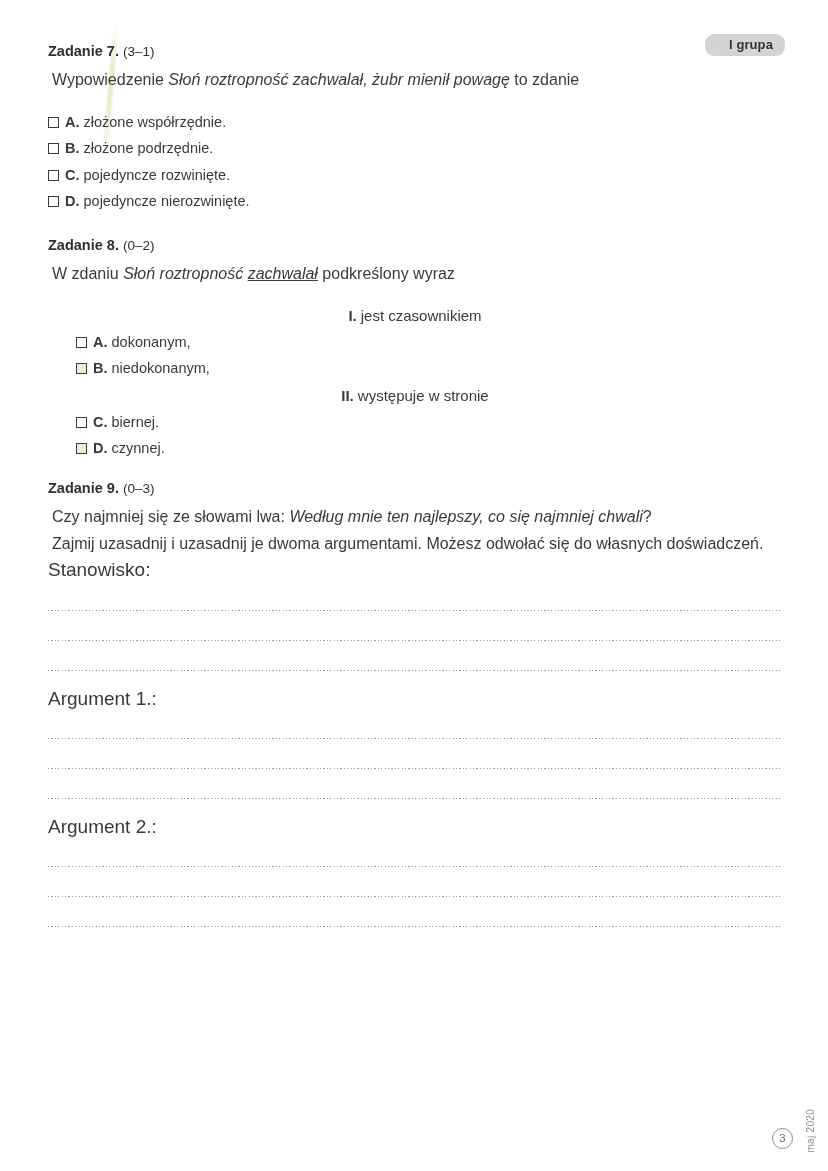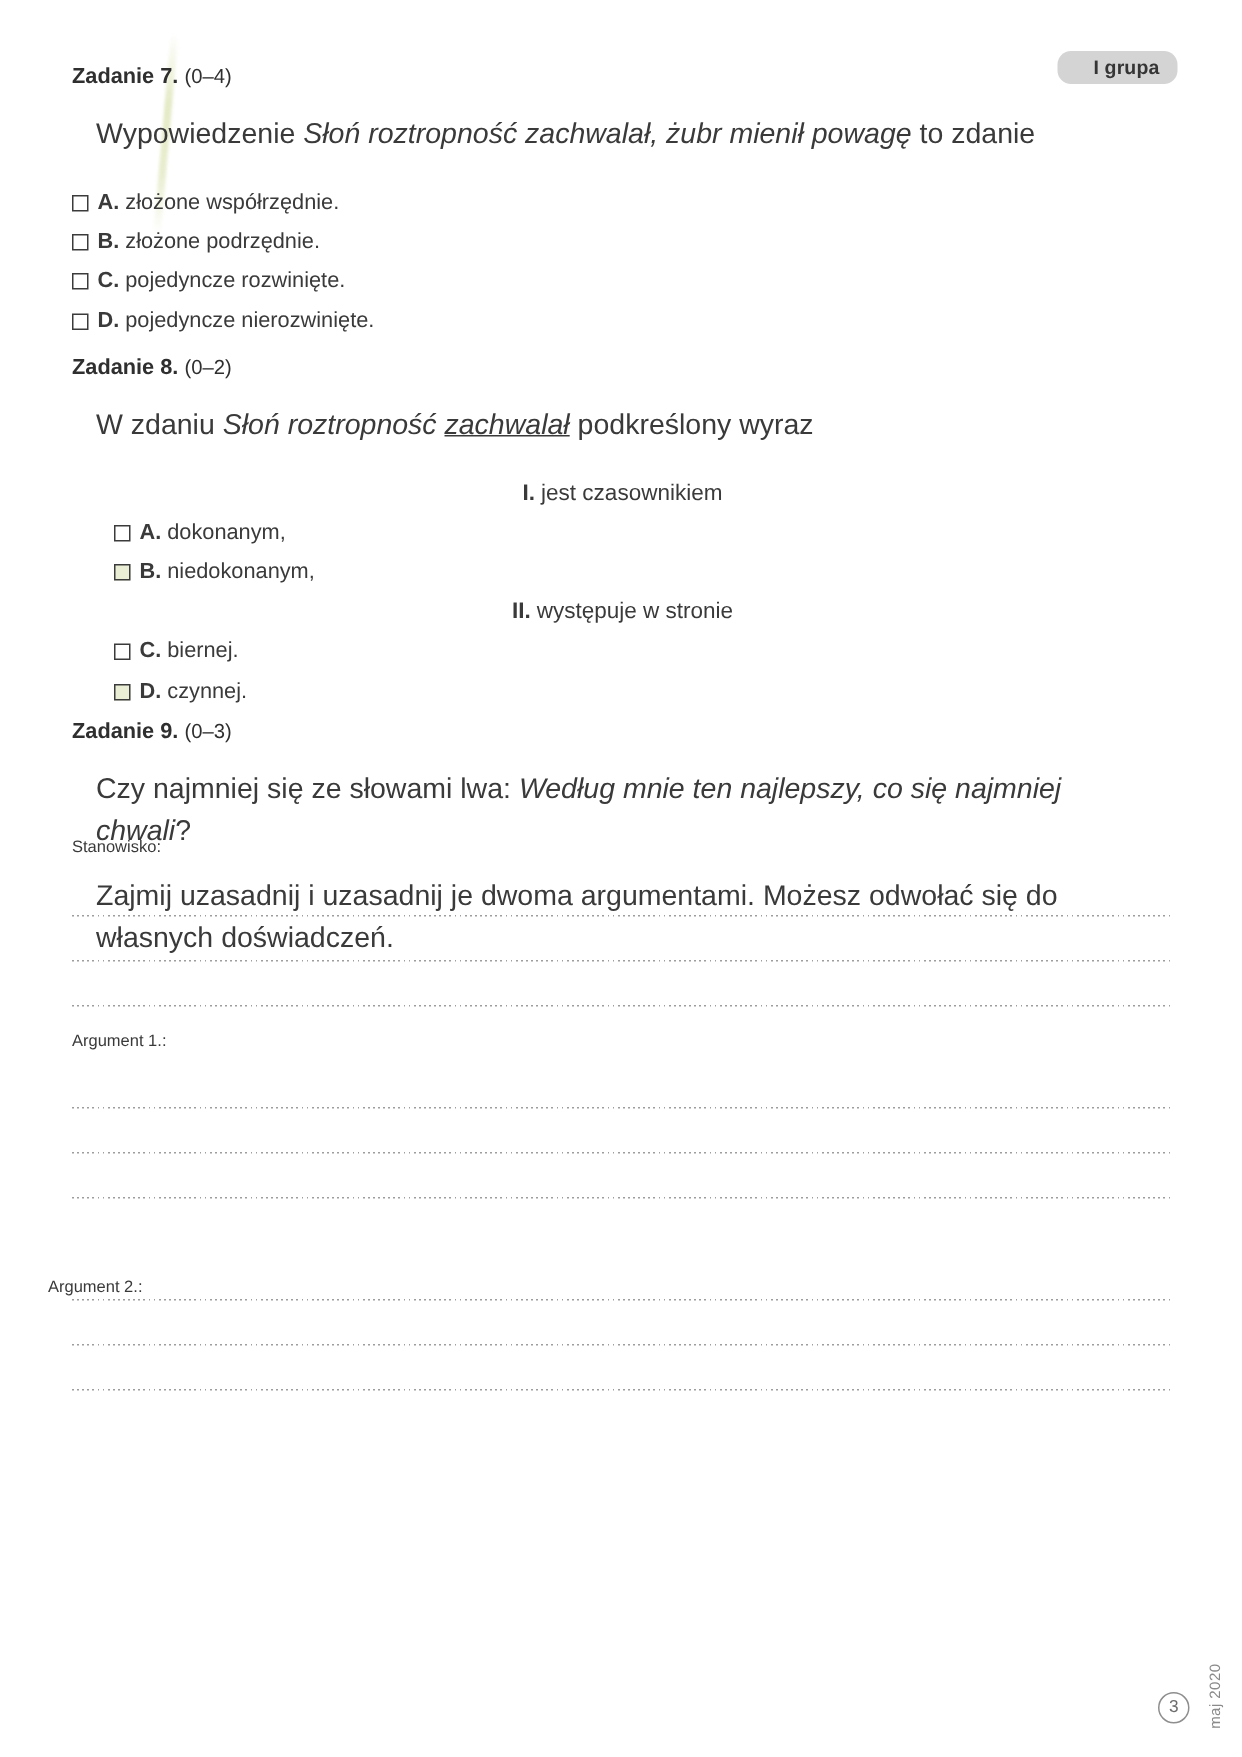--- a/index.html
+++ b/index.html
@@ -58,23 +58,23 @@
   .task-head {
     font-size: 14.5px;
     line-height: 1.25;
     margin: 0 0 7px 0;
     color: #2f2f2f;
   }
   .task-head .t-name { font-weight: 700; }
   .task-head .t-points { font-weight: 400; font-size: 13.5px; }
 
   .task-prompt {
-    font-size: 19px;
+    font-size: 16px;
     line-height: 1.45;
-    margin: 16px;
+    margin: 4px;
     color: #3a3a3a;
   }
   .task-prompt em { font-style: italic; }
   .task-prompt u   { text-decoration: underline; }
 
   
   .options { margin: 0; padding: 0; list-style: none; }
 
   .option {
     display: flex;
@@ -107,21 +107,21 @@
     font-size: 15px;
     line-height: 1.2;
     margin: 0 0 9px 0;
     color: #3a3a3a;
     text-align: center;
   }
   .roman-line .rn { font-weight: 700; margin-right: 4px; }
 
   
   .answer-label {
-    font-size: 11px;
+    font-size: 19px;
     line-height: 1.3;
     margin: 0;
     color: #3a3a3a;
   }
 
   .rule {
     width: 734px;
     height: 1px;
     background-image: repeating-linear-gradient(
         to right,
@@ -162,21 +162,21 @@
 
 <div class="page">
 
   <div class="scan-streak"></div>
 
   <div class="group-badge">I grupa</div>
 
   <div class="task" style="left:48px; top:42px;">
     <p class="task-head">
       <span class="t-name">Zadanie 7.</span>
-      <span class="t-points">(0–4)</span>
+      <span class="t-points">(3–1)</span>
     </p>
     <p class="task-prompt">
       <span>Wypowiedzenie </span><em>Słoń roztropność zachwalał, żubr mienił powagę</em><span> to zdanie</span>
     </p>
 
     <ul class="options" style="margin-top:23px;">
       <li class="option">
         <span class="cbox"></span>
         <span class="opt-letter">A.</span>
         <span class="opt-text">złożone współrzędnie.</span>
@@ -263,21 +263,21 @@
   <div class="rule" style="position:absolute; left:48px; top:640px;"></div>
   <div class="rule" style="position:absolute; left:48px; top:670px;"></div>
 
   <div class="task" style="left:48px; top:687px;">
     <p class="answer-label">Argument 1.:</p>
   </div>
   <div class="rule" style="position:absolute; left:48px; top:738px;"></div>
   <div class="rule" style="position:absolute; left:48px; top:768px;"></div>
   <div class="rule" style="position:absolute; left:48px; top:798px;"></div>
 
-  <div class="task" style="left:32px; top:815px;margin-top:36px;">
+  <div class="task" style="left:48px; top:815px;">
     <p class="answer-label">Argument 2.:</p>
   </div>
   <div class="rule" style="position:absolute; left:48px; top:866px;"></div>
   <div class="rule" style="position:absolute; left:48px; top:896px;"></div>
   <div class="rule" style="position:absolute; left:48px; top:926px;"></div>
 
   <div class="page-num">3</div>
   <div class="footer-date">maj 2020</div>
 
 </div>

